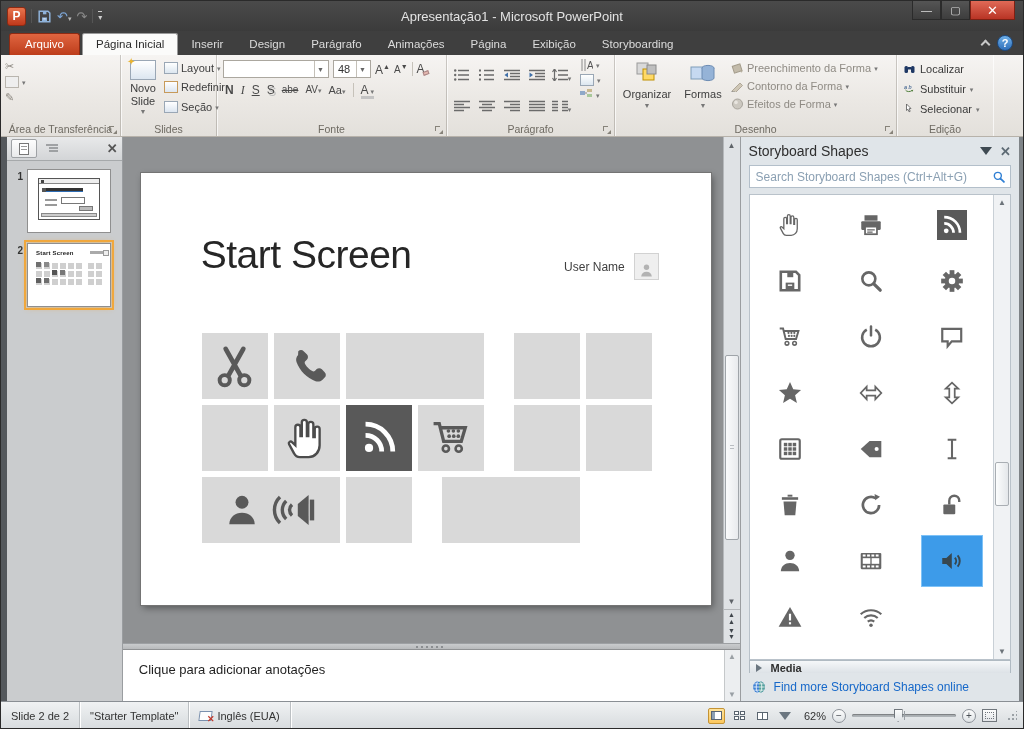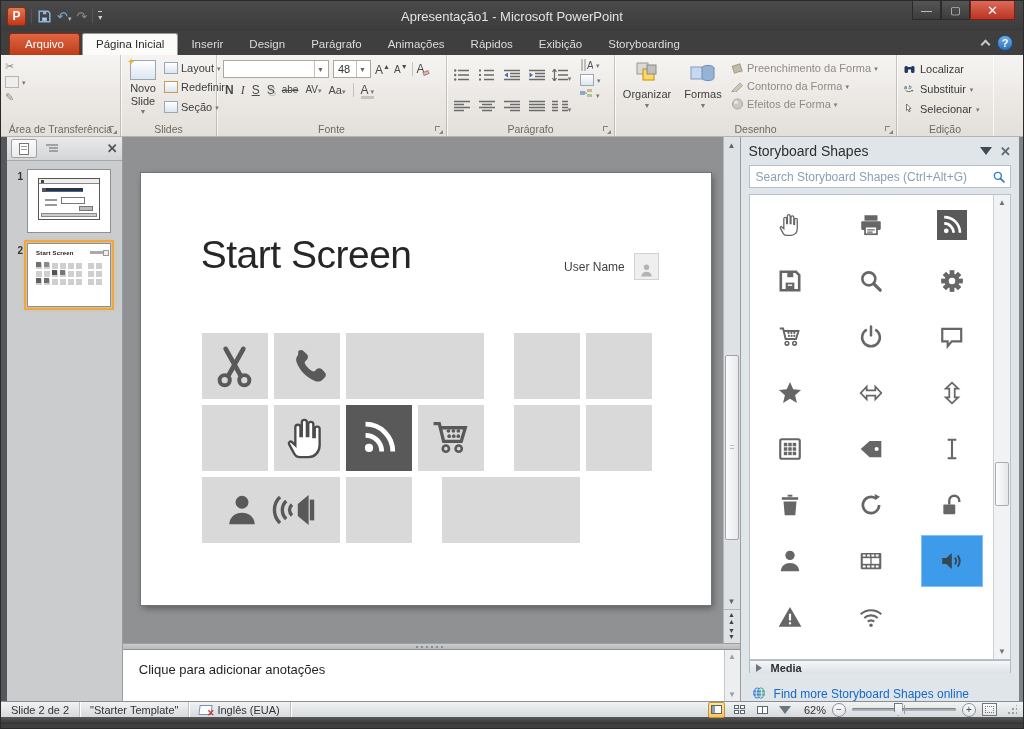--- a/index.html
+++ b/index.html
@@ -142,26 +142,26 @@
   .shape-cell.sel .cellbox{background:#3d9be9;box-shadow:inset 0 0 0 1px #7ec2f7;color:#37474f}
   .sicon{width:26px;height:26px}
   .shape-cell.darkicon .cellbox svg{background:#595959;color:#fff;padding:4px;width:30px;height:30px}
   .lsb{width:17px;border-left:1px solid #c9d0d6;background:#f0f2f4;display:flex;flex-direction:column}
   .lsb-btn{height:15px;display:flex;align-items:center;justify-content:center;color:#6d747a;font-size:8px}
   .lsb-track{flex:1;position:relative}
   .lsb-thumb{position:absolute;left:1px;right:1px;top:58%;height:44px;background:linear-gradient(90deg,#fcfdfd,#e4e7ea);border:1px solid #a9aeb3;border-radius:2px}
   .media-bar{height:13px;margin:0 8px;background:linear-gradient(#f5f7f9,#dde2e7);border:1px solid #b0bac2;border-bottom:none;overflow:hidden;display:flex;align-items:flex-start;gap:5px;padding:1px 0 0 6px}
   .media-tri{width:0;height:0;border:4px solid transparent;border-left:6px solid #6b7680;margin-top:2px}
   .media-label{font-size:11px;font-weight:bold;color:#2f2f2f}
-  .online-link{height:28px;display:flex;align-items:flex-end;gap:7px;padding:0 10px}
+  .online-link{height:28px;display:flex;align-items:center;gap:7px;padding:0 10px}
   .online-link svg{width:16px;height:16px}
   .online-link span{font-size:12px;color:#1668c9}
 
   
-  .statusbar{height:16px;background:linear-gradient(#f0f2f3,#d7dbde);border-top:1px solid #8a8f94;display:flex;align-items:center;font-size:11px;color:#333;position:relative}
+  .statusbar{height:28px;background:linear-gradient(#f0f2f3,#d7dbde);border-top:1px solid #8a8f94;display:flex;align-items:center;font-size:11px;color:#333;position:relative}
   .scell{padding:0 10px;height:100%;display:flex;align-items:center;gap:5px;border-right:1px solid #bcc0c3;box-shadow:1px 0 0 #fff}
   .spell-icon{width:13px;height:12px;position:relative;display:inline-block}
   .spell-icon::before{content:"";position:absolute;left:0;top:1px;width:11px;height:8px;background:#fdfdfd;border:1px solid #7a90ad;transform:skewX(-8deg)}
   .spell-icon::after{content:"✕";position:absolute;right:-2px;bottom:-2px;color:#c0392b;font-size:9px;font-weight:bold}
   .sright{position:absolute;right:6px;top:0;bottom:0;display:flex;align-items:center;gap:6px}
   .viewbtn{width:17px;height:16px;display:flex;align-items:center;justify-content:center}
   .viewbtn.active{background:linear-gradient(#ffe49c,#fbc75d);border:1px solid #c49334;border-radius:2px}
   .vb-normal{width:11px;height:9px;border:1px solid #5a6570;background:#fff;position:relative}
   .vb-normal::before{content:"";position:absolute;left:0;top:0;bottom:0;width:3px;background:#8da0b3}
   .vb-sorter{width:11px;height:9px;display:grid;grid-template-columns:1fr 1fr;gap:1px}
@@ -376,21 +376,21 @@
     </div>
   </div>
 
   <div class="tabrow">
     <div class="tab file">Arquivo</div>
     <div class="tab active">Página Inicial</div>
     <div class="tab">Inserir</div>
     <div class="tab">Design</div>
     <div class="tab">Parágrafo</div>
     <div class="tab">Animações</div>
-    <div class="tab">Rápidos</div>
+    <div class="tab">Página</div>
     <div class="tab">Exibição</div>
     <div class="tab">Storyboarding</div>
     <div class="tabrow-right">
       <span class="chev-up"></span>
       <span class="helpbtn">?</span>
     </div>
   </div>
 
   <div class="ribbon">
 

